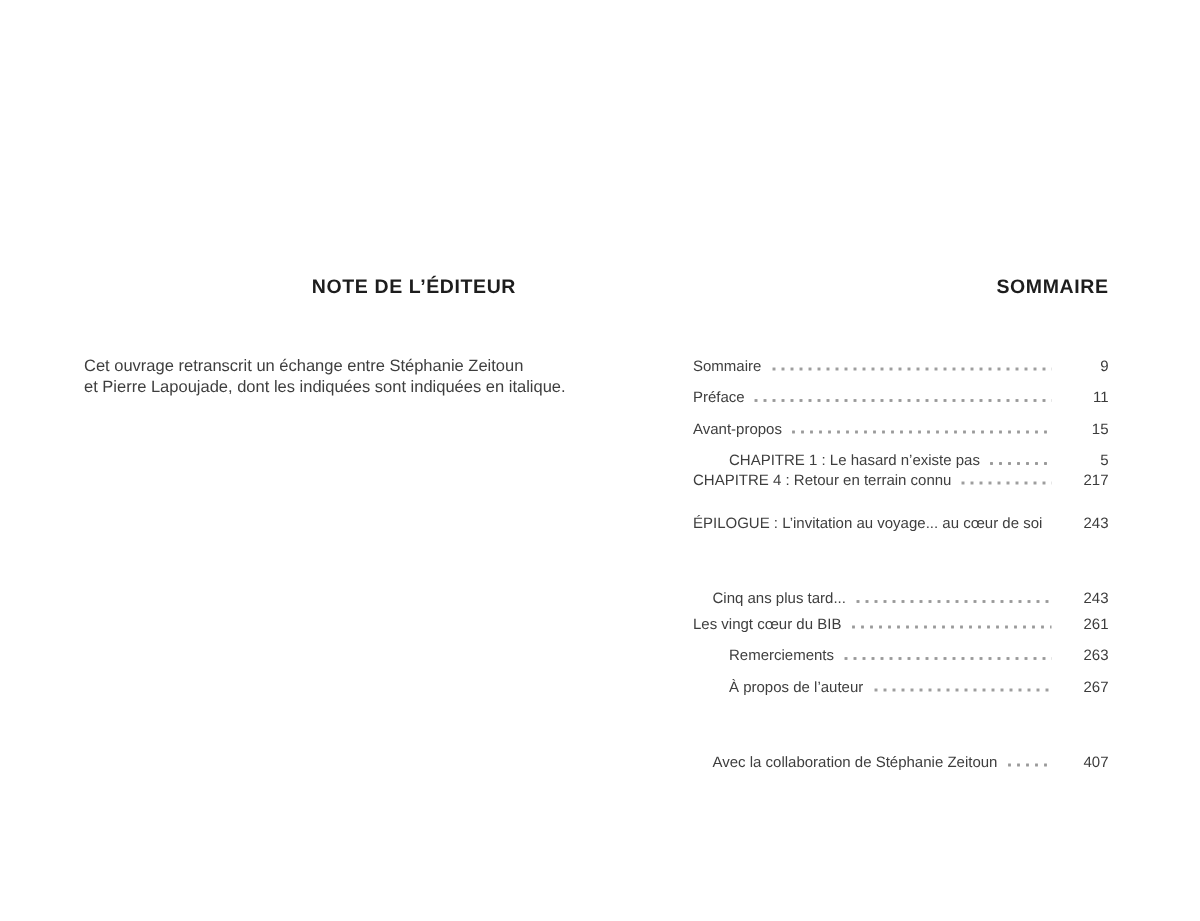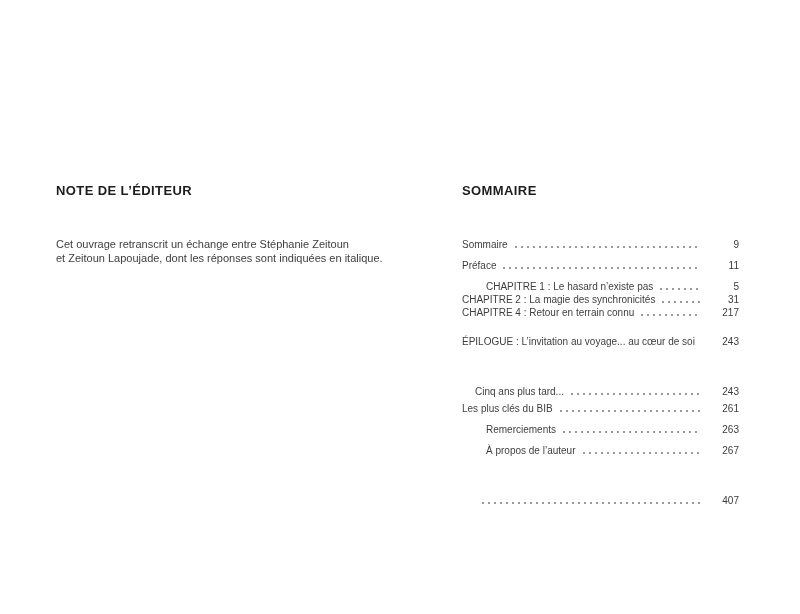--- a/index.html
+++ b/index.html
@@ -10,21 +10,21 @@
     color:#3d3d3d;
     -webkit-font-smoothing:antialiased;
   }
   .spread{position:absolute;inset:0;}
   
   .left-page{
     position:absolute;left:56px;top:183px;width:288px;
   }
   .page-title{
     font-size:13px;font-weight:bold;letter-spacing:0.4px;
-    color:#1d1d1d;text-align:left;line-height:15px;
+    color:#1d1d1d;text-align:right;line-height:15px;
   }
   .note-paragraph{
     margin-top:40px;font-size:11px;line-height:13.5px;color:#3e3e3e;
   }
   .note-line{display:block;text-align:right;white-space:nowrap;}
   
   .right-page{
     position:absolute;left:462px;top:183px;width:277px;
   }
   .toc-list{margin-top:40px;}
@@ -48,85 +48,86 @@
 </style>
 </head>
 <body>
 
 <div class="spread">
 
   <div class="left-page">
     <div class="page-title">NOTE DE L’ÉDITEUR</div>
     <div class="note-paragraph">
       <span class="note-line">Cet ouvrage retranscrit un échange entre Stéphanie Zeitoun</span>
-      <span class="note-line">et Zeitoun Lapoujade, dont les réponses sont indiquées en italique.</span>
+      <span class="note-line">et Pierre Lapoujade, dont les indiquées sont indiquées en italique.</span>
     </div>
   </div>
 
   <div class="right-page">
     <div class="page-title">SOMMAIRE</div>
 
     <div class="toc-list">
 
       <div class="toc-row sp-a">
         <span class="toc-label">Sommaire</span>
         <span class="toc-dots"></span>
         <span class="toc-page">9</span>
       </div>
       <div class="toc-row sp-a">
         <span class="toc-label">Préface</span>
         <span class="toc-dots"></span>
         <span class="toc-page">11</span>
       </div>
+      <div class="toc-row sp-a">
+        <span class="toc-label">Avant-propos</span>
+        <span class="toc-dots"></span>
+        <span class="toc-page">15</span>
+      </div>
 
       <div class="toc-row mt-8">
         <span class="toc-label">CHAPITRE 1 : Le hasard n’existe pas</span>
         <span class="toc-dots"></span>
         <span class="toc-page">5</span>
-      </div>
-      <div class="toc-row">
-        <span class="toc-label">CHAPITRE 2 : La magie des synchronicités</span>
-        <span class="toc-dots"></span>
-        <span class="toc-page">31</span>
       </div>
       <div class="toc-row">
         <span class="toc-label">CHAPITRE 4 : Retour en terrain connu</span>
         <span class="toc-dots"></span>
         <span class="toc-page">217</span>
       </div>
 
       <div class="toc-row mt-16">
         <span class="toc-label">ÉPILOGUE : L’invitation au voyage... au cœur de soi</span>
         <span class="toc-dots"></span>
         <span class="toc-page">243</span>
       </div>
       <div class="toc-row indent">
         <span class="toc-label">Cinq ans plus tard...</span>
         <span class="toc-dots"></span>
         <span class="toc-page">243</span>
       </div>
 
       <div class="toc-row mt-4">
-        <span class="toc-label">Les plus clés du BIB</span>
+        <span class="toc-label">Les vingt cœur du BIB</span>
         <span class="toc-dots"></span>
         <span class="toc-page">261</span>
       </div>
 
       <div class="toc-row mt-8">
         <span class="toc-label">Remerciements</span>
         <span class="toc-dots"></span>
         <span class="toc-page">263</span>
       </div>
 
       <div class="toc-row mt-8">
         <span class="toc-label">À propos de l’auteur</span>
         <span class="toc-dots"></span>
         <span class="toc-page">267</span>
       </div>
       <div class="toc-row indent">
+        <span class="toc-label">Avec la collaboration de Stéphanie Zeitoun</span>
         <span class="toc-dots"></span>
         <span class="toc-page">407</span>
       </div>
 
     </div>
   </div>
 
 </div>
 
 </body></html>

